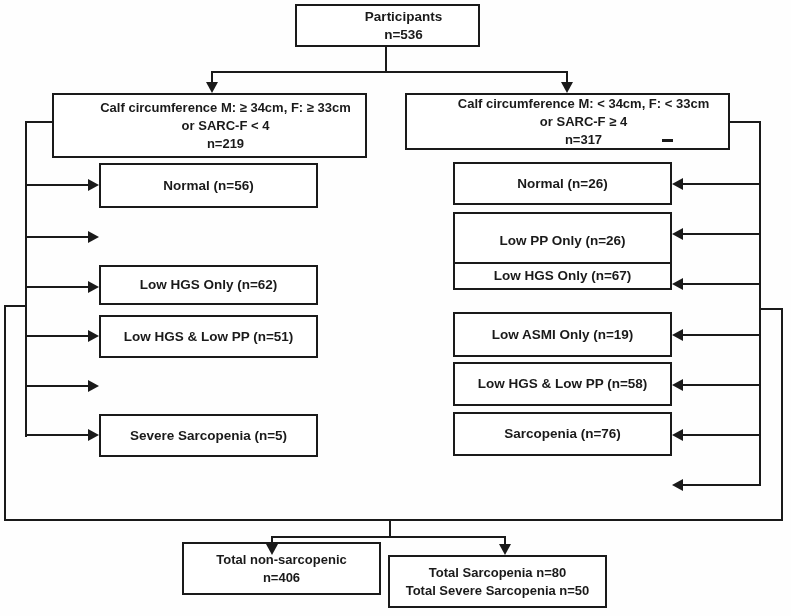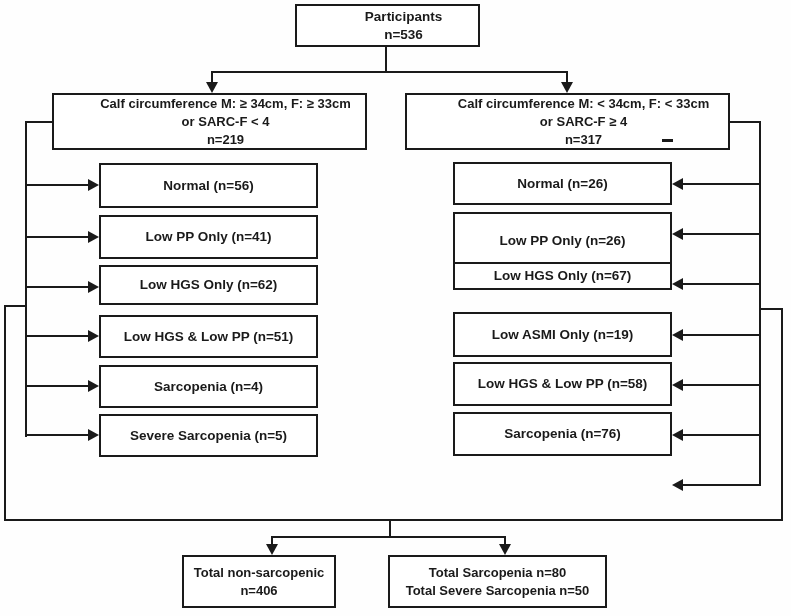--- a/index.html
+++ b/index.html
@@ -68,47 +68,41 @@
 </head>
 <body>
 
 <div id="canvas">
 
   <div class="box thick" style="left:295px; top:4px; width:185px; height:43px;">
     <div>Participants</div>
     <div>n=536</div>
   </div>
 
-  <div class="box thick" style="left:52px; top:93px; width:315px; height:57px; font-size:13px;">
+  <div class="box thick" style="left:52px; top:93px; width:315px; height:65px; font-size:13px;">
     <div>Calf circumference M: ≥ 34cm, F: ≥ 33cm</div>
     <div>or SARC-F &lt; 4</div>
     <div>n=219</div>
   </div>
 
   <div class="box thick" style="left:405px; top:93px; width:325px; height:57px; font-size:13px;">
     <div>Calf circumference M: &lt; 34cm, F: &lt; 33cm</div>
     <div>or SARC-F ≥ 4</div>
     <div>n=317</div>
     <div class="stray-mark"></div>
   </div>
 
   <div class="box" style="left:99px; top:163px; width:219px; height:45px;">
     <div>Normal (n=56)</div>
   </div>
-  <div class="box" style="left:99px; top:215px; width:219px; height:44px;">
-    <div>Low PP Only (n=41)</div>
-  </div>
   <div class="box" style="left:99px; top:265px; width:219px; height:40px;">
     <div>Low HGS Only (n=62)</div>
   </div>
   <div class="box" style="left:99px; top:315px; width:219px; height:43px;">
     <div>Low HGS &amp; Low PP (n=51)</div>
-  </div>
-  <div class="box" style="left:99px; top:365px; width:219px; height:43px;">
-    <div>Sarcopenia (n=4)</div>
   </div>
   <div class="box" style="left:99px; top:414px; width:219px; height:43px;">
     <div>Severe Sarcopenia (n=5)</div>
   </div>
 
   <div class="box" style="left:453px; top:162px; width:219px; height:43px;">
     <div>Normal (n=26)</div>
   </div>
   <div class="box" style="left:453px; top:212px; width:219px; height:58px;">
     <div>Low PP Only (n=26)</div>
@@ -119,21 +113,21 @@
   <div class="box" style="left:453px; top:312px; width:219px; height:45px;">
     <div>Low ASMI Only (n=19)</div>
   </div>
   <div class="box" style="left:453px; top:362px; width:219px; height:44px;">
     <div>Low HGS &amp; Low PP (n=58)</div>
   </div>
   <div class="box" style="left:453px; top:412px; width:219px; height:44px;">
     <div>Sarcopenia (n=76)</div>
   </div>
 
-  <div class="box" style="left:182px; top:555px; width:154px; height:53px; font-size:13px;">
+  <div class="box" style="left:182px; top:542px; width:199px; height:53px; font-size:13px;">
     <div>Total non-sarcopenic</div>
     <div>n=406</div>
   </div>
   <div class="box" style="left:388px; top:555px; width:219px; height:53px; font-size:13px;">
     <div>Total Sarcopenia n=80</div>
     <div>Total Severe Sarcopenia n=50</div>
   </div>
 
   <div class="vline" style="left:385px; top:47px; width:2px; height:26px;"></div>
   <div class="hline" style="left:211px; top:71px; width:357px; height:2px;"></div>

